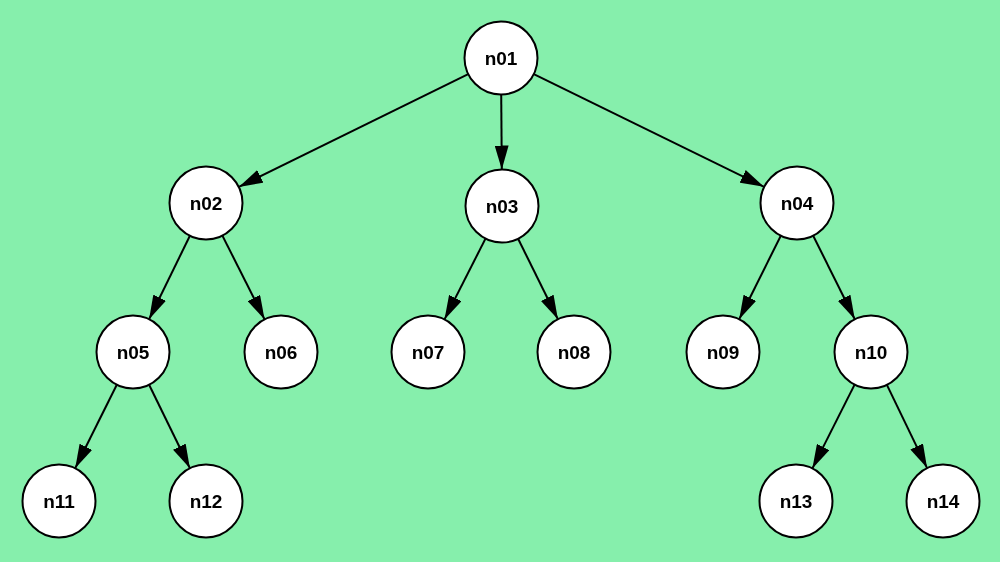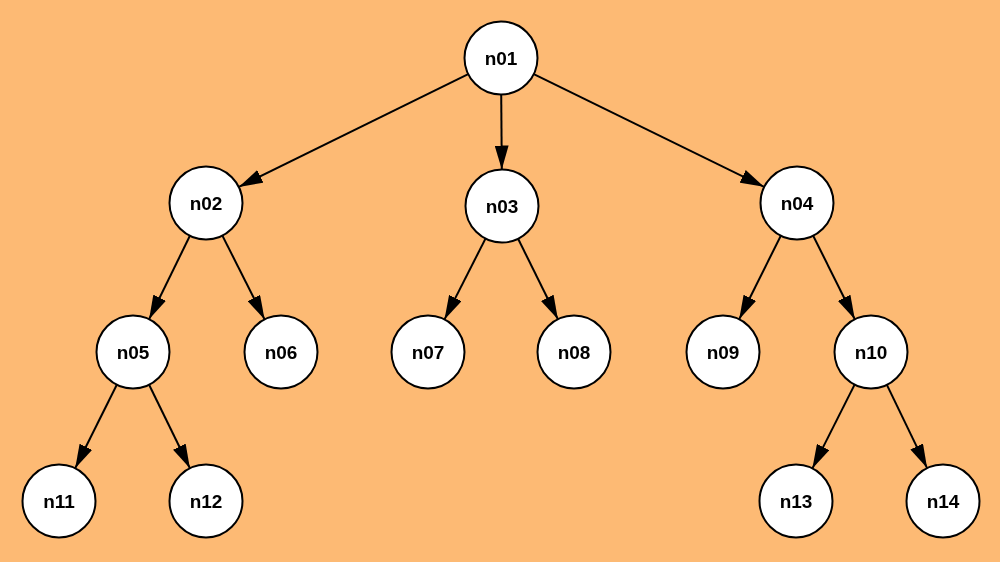--- a/index.html
+++ b/index.html
@@ -8,21 +8,21 @@
     width: 1000px;
     height: 562px;
     background: #ffffff;
     overflow: hidden;
     font-family: "Liberation Sans", sans-serif;
   }
   .canvas {
     position: relative;
     width: 1000px;
     height: 562px;
-    background: #fdba74;
+    background: #86efac;
   }
   svg text {
     font-family: "Liberation Sans", "DejaVu Sans", sans-serif;
     font-weight: bold;
     font-size: 19px;
     text-anchor: middle;
   }
 </style>
 </head>
 <body>

